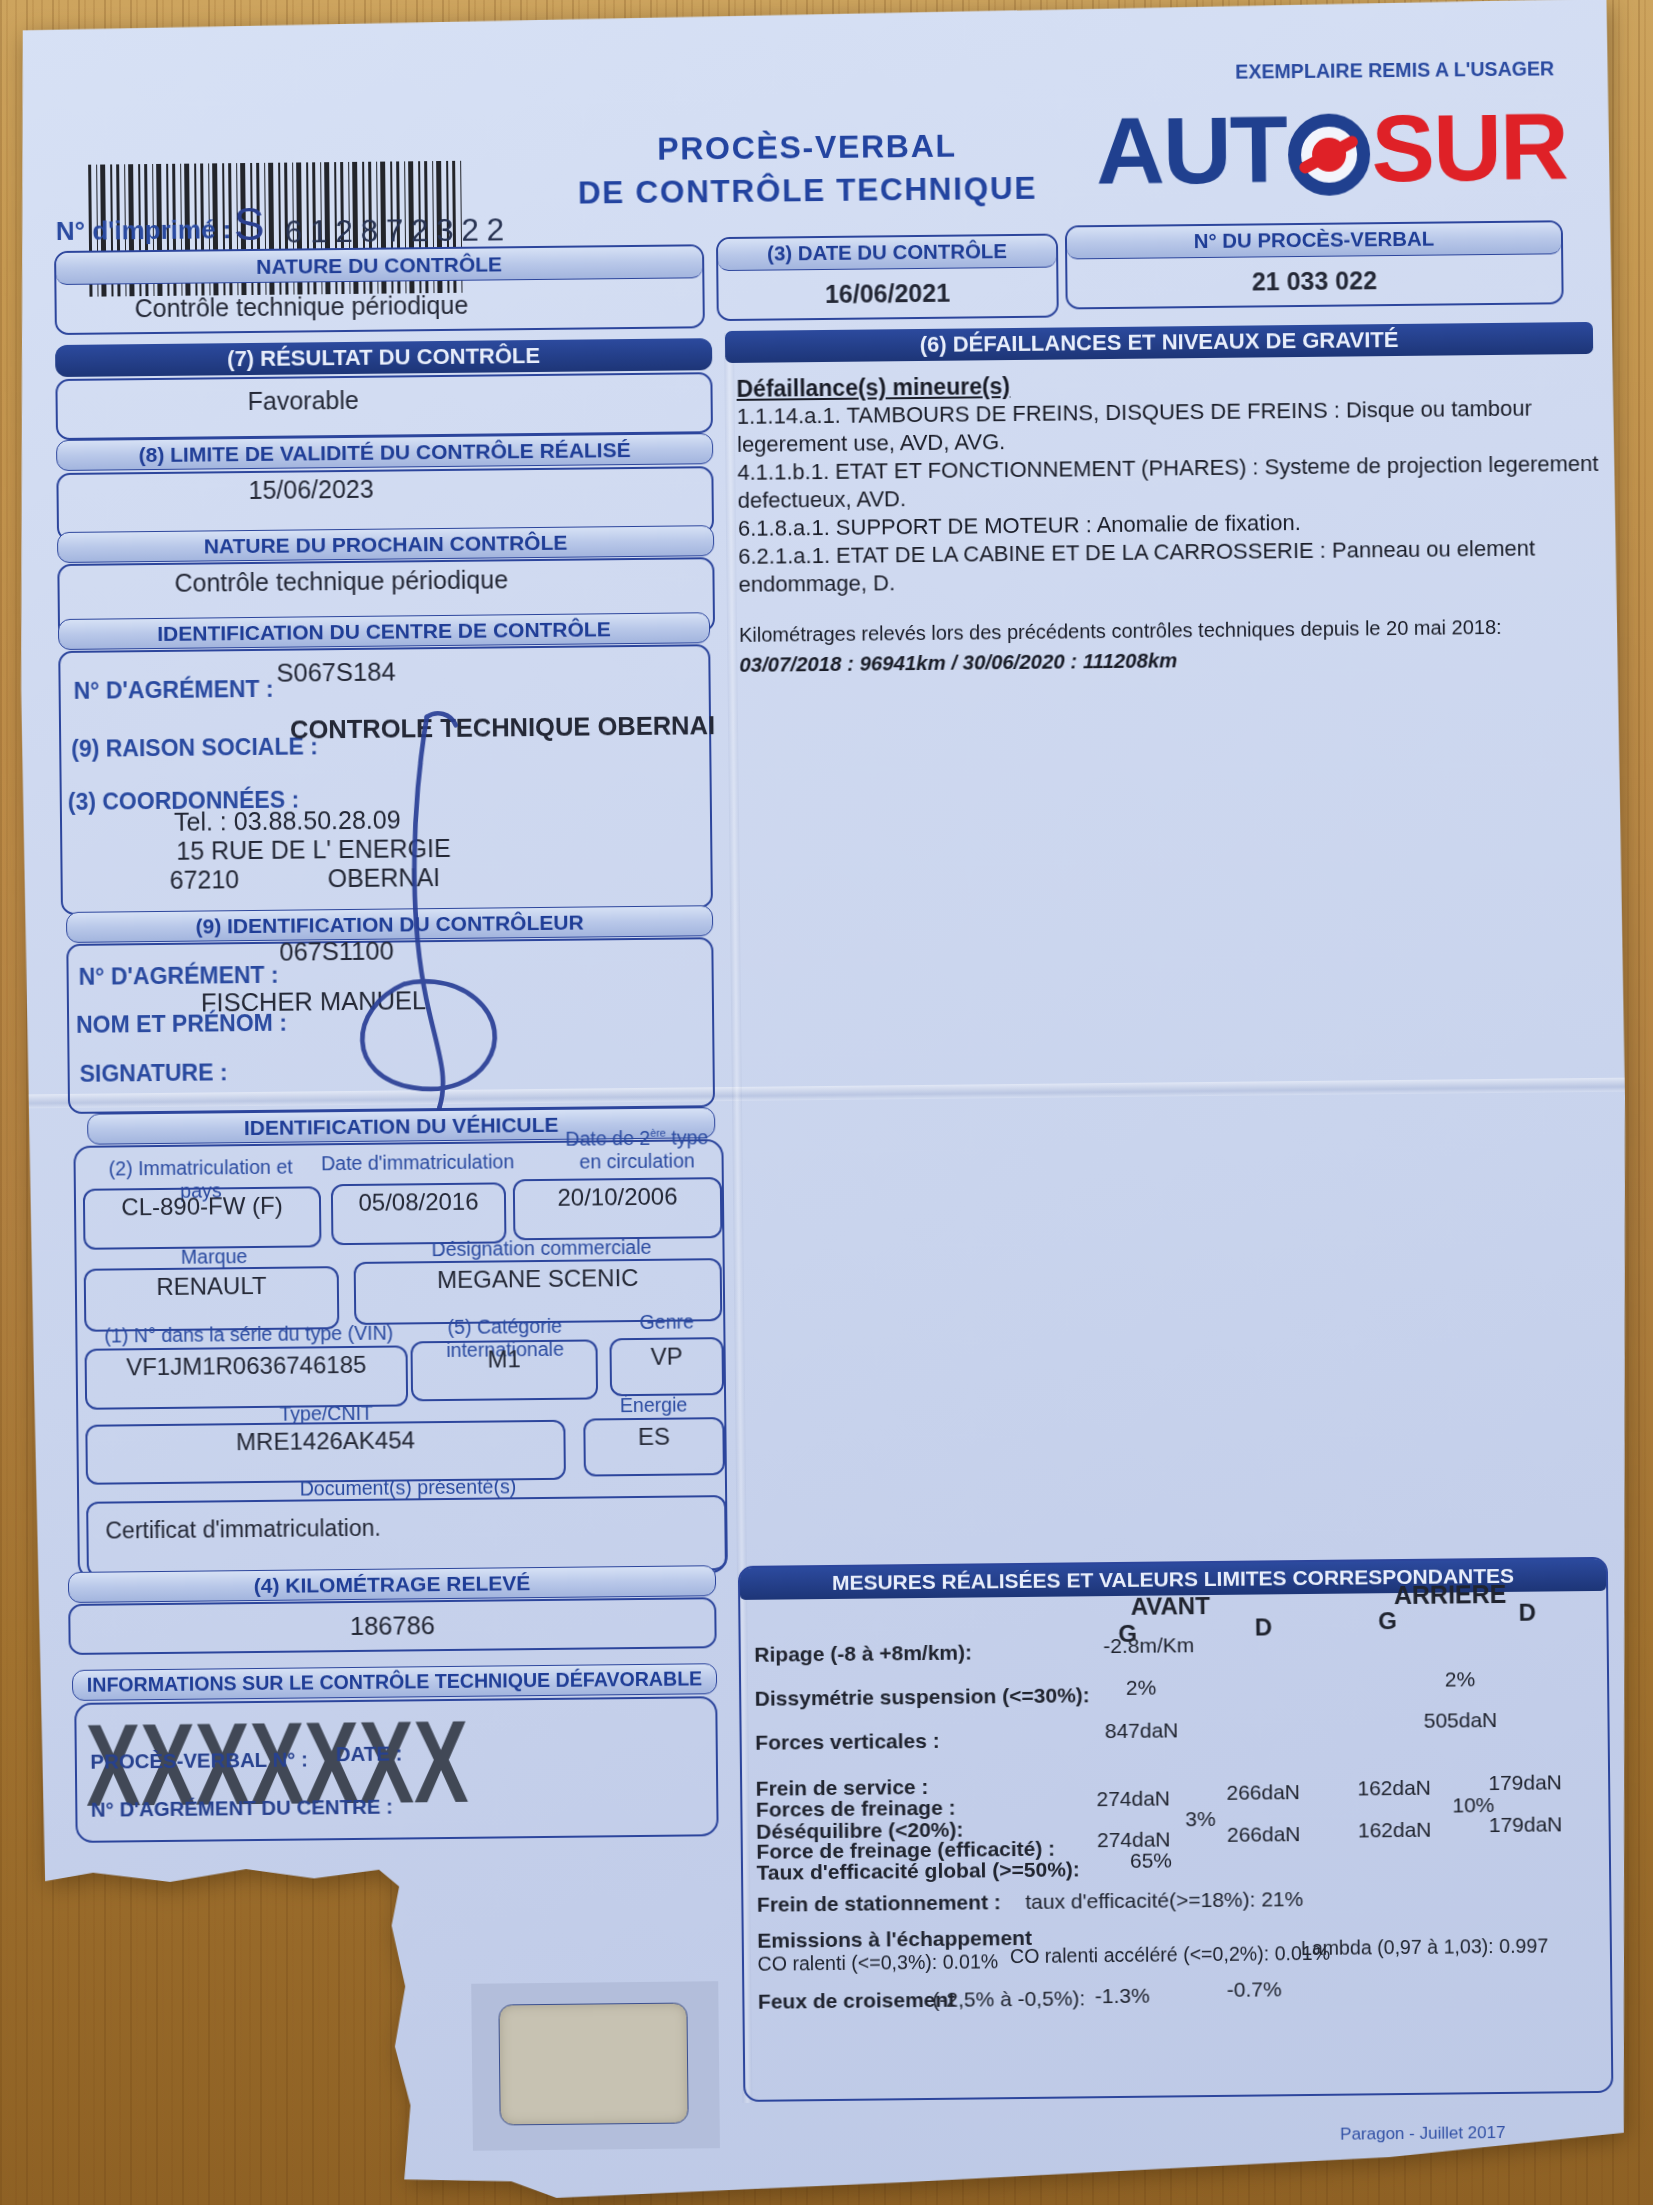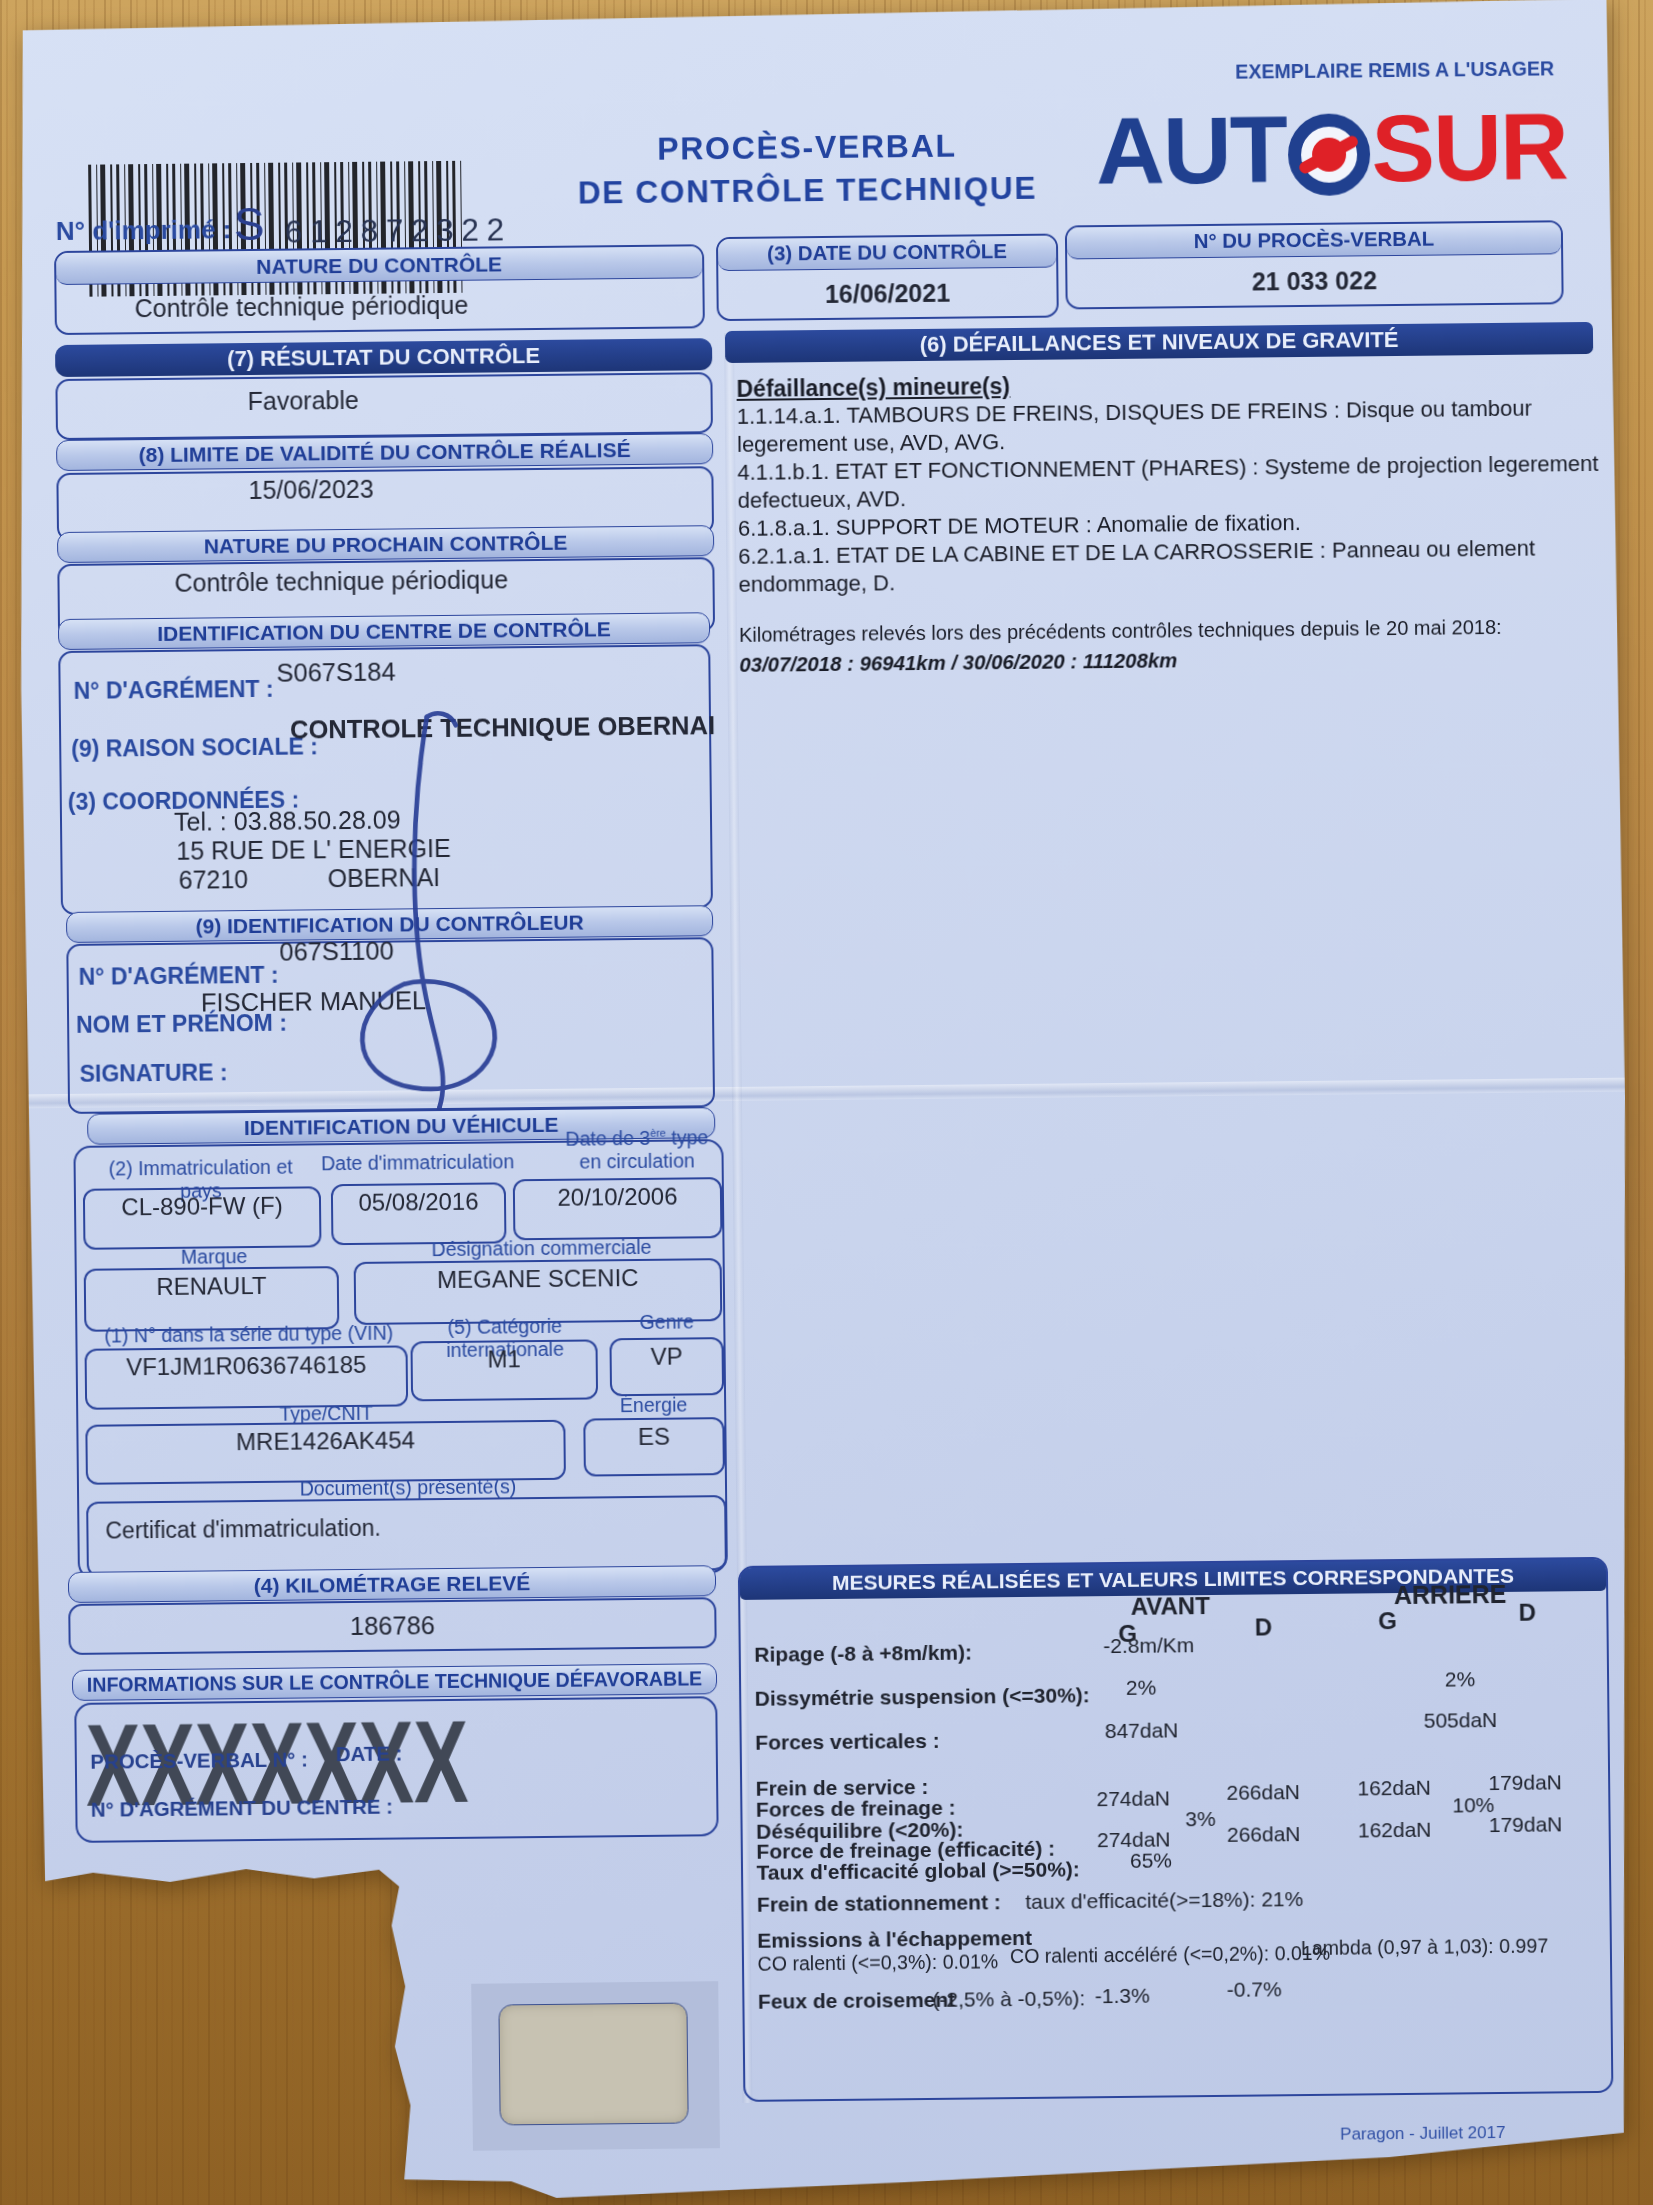--- a/index.html
+++ b/index.html
@@ -140,21 +140,21 @@
 
   <div class="abs bar-light" style="left:63px;top:611px;width:652px;height:31px;font-size:21px;">IDENTIFICATION DU CENTRE DE CONTRÔLE</div>
   <div class="abs box" style="left:63px;top:643px;width:652px;height:264px;"></div>
   <div class="clabel" style="left:78px;top:670px;">N° D'AGRÉMENT :</div>
   <div class="cval" style="left:281px;top:653px;font-size:25.5px;">S067S184</div>
   <div class="clabel" style="left:75px;top:728px;">(9) RAISON SOCIALE :</div>
   <div class="cval" style="left:294px;top:710px;font-size:25.5px;font-weight:600;">CONTROLE TECHNIQUE OBERNAI</div>
   <div class="clabel" style="left:71px;top:781px;">(3) COORDONNÉES :</div>
   <div class="cval ws" style="left:177px;top:801px;">Tel. :  03.88.50.28.09</div>
   <div class="cval" style="left:179px;top:830px;">15 RUE DE L' ENERGIE</div>
-  <div class="cval" style="left:181px;top:859px;text-align:right;">67210</div>
+  <div class="cval" style="left:172px;top:859px;text-align:right;">67210</div>
   <div class="cval" style="left:330px;top:859px;">OBERNAI</div>
 
   <div class="abs bar-light" style="left:68px;top:904px;width:647px;height:31px;font-size:21px;">(9) IDENTIFICATION DU CONTRÔLEUR</div>
   <div class="abs box" style="left:68px;top:936px;width:647px;height:170px;"></div>
   <div class="cval" style="left:281px;top:932px;font-size:25.5px;">067S1100</div>
   <div class="clabel" style="left:80px;top:956px;">N° D'AGRÉMENT :</div>
   <div class="cval" style="left:202px;top:982px;font-size:25.5px;">FISCHER MANUEL</div>
   <div class="clabel" style="left:77px;top:1004px;">NOM ET PRÉNOM :</div>
   <div class="clabel" style="left:80px;top:1053px;">SIGNATURE :</div>
 
@@ -166,21 +166,21 @@
       <path d="M116 8 C128 0 144 4 150 18"></path>
     </g>
   </svg>
 
   <div class="abs bar-light" style="left:87px;top:1106px;width:628px;height:31px;font-size:21px;">IDENTIFICATION DU VÉHICULE</div>
   <div class="abs box" style="left:73px;top:1138px;width:650px;height:434px;border-radius:17px;"></div>
 
   <div class="veh-lbl" style="left:85px;top:1150px;width:230px;">(2) Immatriculation et pays</div>
   <div class="veh-lbl" style="left:315px;top:1147px;width:204px;">Date d'immatriculation</div>
   <div class="veh-lbl" style="left:545px;top:1125px;width:183px;">
-    <span>Date de 3</span><sup>ère</sup><span> type</span><br>
+    <span>Date de 2</span><sup>ère</sup><span> type</span><br>
     <span>en circulation</span>
   </div>
   <div class="veh-box" style="left:82px;top:1181px;width:238px;height:61px;">
     <div class="veh-val">CL-890-FW (F)</div>
   </div>
   <div class="veh-box" style="left:330px;top:1179px;width:175px;height:61px;">
     <div class="veh-val">05/08/2016</div>
   </div>
   <div class="veh-box" style="left:512px;top:1176px;width:209px;height:61px;">
     <div class="veh-val">20/10/2006</div>

